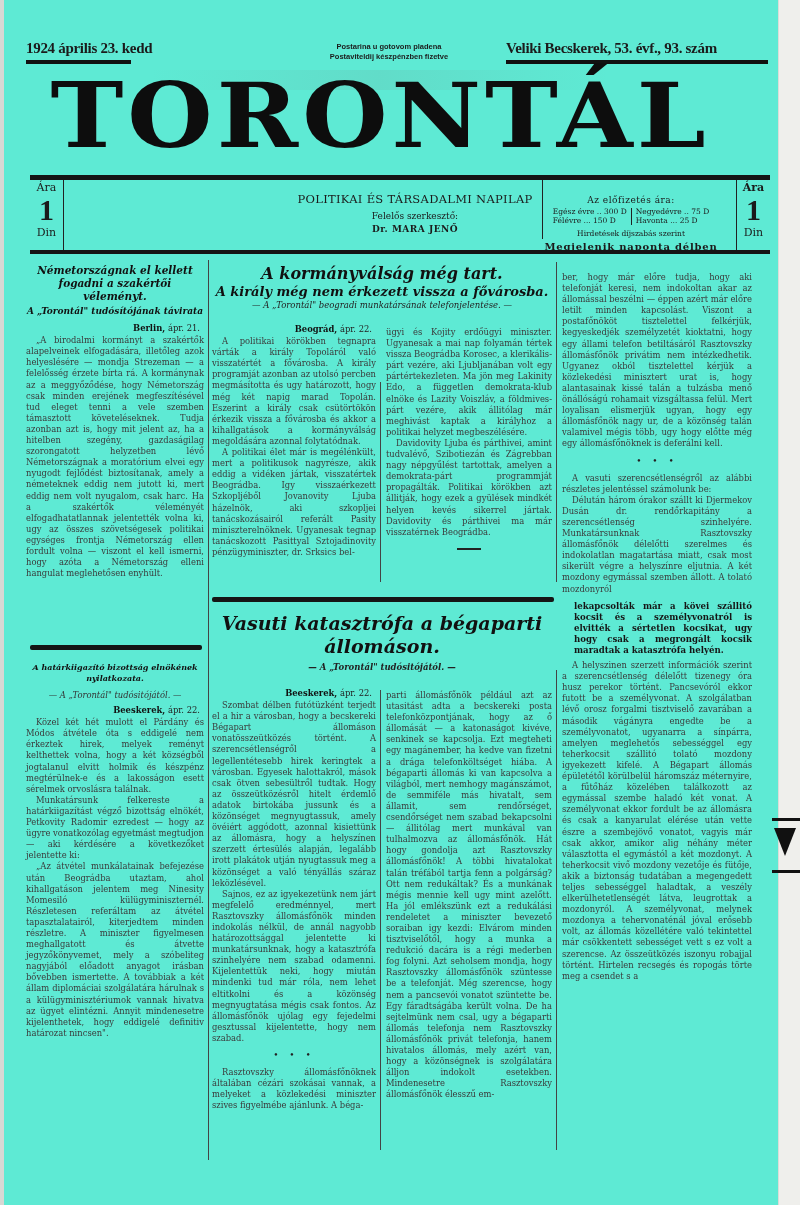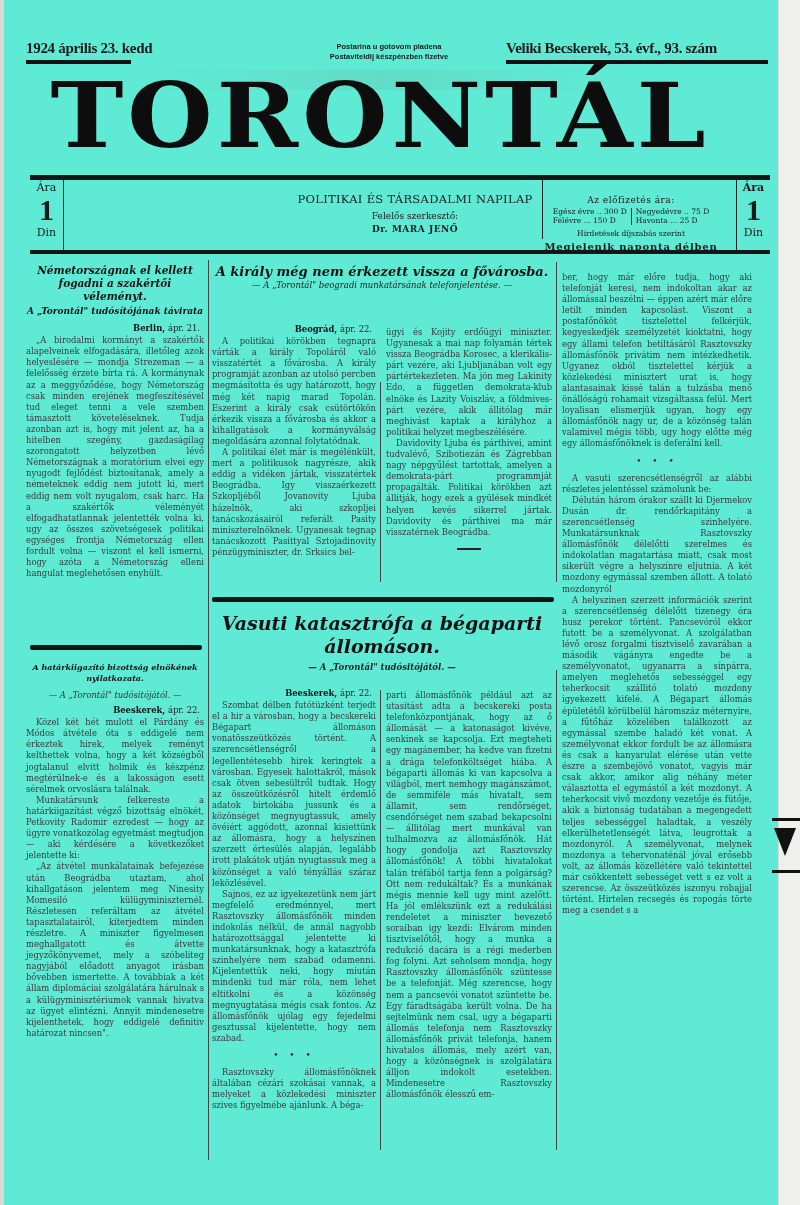--- a/index.html
+++ b/index.html
@@ -128,20 +128,21 @@
   <div class="col" style="left:26px; top:658px; width:178px;">
     <div class="hd" style="font-size:8px; line-height:11px; margin-top:4px;">A határkiigazító bizottság elnökének nyilatkozata.</div>
     <div style="text-align:center; font-style:italic; margin-top:6px; color:#333;">— A „Torontál" tudósitójától. —</div>
     <div class="dateline" style="margin-top:4px;"><b>Beeskerek,</b> <span>ápr. 22.</span></div>
     <p>Közel két hét mulott el Párdány és Módos átvétele óta s eddigelé nem érkeztek hirek, melyek reményt kelthettek volna, hogy a két községből jogtalanul elvitt holmik és készpénz megtérülnek-e és a lakosságon esett sérelmek orvoslásra találnak.</p>
     <p>Munkatársunk felkereste a határkiigazítást végző bizottság elnökét, Petkovity Radomir ezredest — hogy az ügyre vonatkozólag egyetmást megtudjon — aki kérdésére a következőket jelentette ki:</p>
     <p>„Az átvétel munkálatainak befejezése után Beográdba utaztam, ahol kihallgatáson jelentem meg Ninesity Momesiló külügyminiszternél. Részletesen referáltam az átvétel tapasztalatairól, kiterjedtem minden részletre. A miniszter figyelmesen meghallgatott és átvette jegyzőkönyvemet, mely a szóbeliteg nagyjából előadott anyagot irásban bővebben ismertette. A továbbiak a két állam diplomáciai szolgálatára hárulnak s a külügyminisztériumok vannak hivatva az ügyet elintézni. Annyit mindenesetre kijelenthetek, hogy eddigelé definitiv határozat nincsen".</p>
   </div>
 
   <div class="col" style="left:212px; top:264px; width:340px;">
+    <div class="hd" style="font-size:16px; line-height:20px;">A kormányválság még tart.</div>
     <div class="hd" style="font-size:13px; margin-top:2px;">A király még nem érkezett vissza a fővárosba.</div>
     <div style="text-align:center; font-style:italic; font-size:8.5px; margin-top:3px; color:#222;">— A „Torontál" beogradi munkatársának telefonjelentése. —</div>
   </div>
   <div class="col" style="left:212px; top:322px; width:164px;">
     <div class="dateline"><b>Beográd,</b> <span>ápr. 22.</span></div>
     <p>A politikai körökben tegnapra várták a király Topoláról való visszatértét a fővárosba. A király programját azonban az utolsó percben megmásította és ugy határozott, hogy még két napig marad Topolán. Eszerint a király csak csütörtökön érkezik vissza a fővárosba és akkor a kihallgatások a kormányválság megoldására azonnal folytatódnak.</p>
     <p>A politikai élet már is megélénkült, mert a politikusok nagyrésze, akik eddig a vidéken jártak, visszatértek Beográdba. Igy visszaérkezett Szkopljéből Jovanovity Ljuba házelnök, aki szkopljei tanácskozásairól referált Pasity miniszterelnöknek. Ugyanesak tegnap tanácskozott Pasittyal Sztojadinovity pénzügyminiszter, dr. Srksics bel-</p>
   </div>
   <div class="col" style="left:386px; top:327px; width:166px;">
     <p style="text-indent:0">ügyi és Kojity erdőügyi miniszter. Ugyanesak a mai nap folyamán tértek vissza Beográdba Korosec, a klerikális-párt vezére, aki Ljubljanában volt egy pártértekezleten. Ma jön meg Lakinity Edo, a független demokrata-klub elnöke és Lazity Voiszláv, a földmives-párt vezére, akik állitólag már meghivást kaptak a királyhoz a politikai helyzet megbeszélésére.</p>
@@ -164,20 +165,21 @@
   </div>
   <div class="col" style="left:386px; top:690px; width:166px;">
     <p style="text-indent:0">parti állomásfőnök például azt az utasitást adta a becskereki posta telefonközpontjának, hogy az ő állomását — a katonaságot kivéve, senkinek se kapcsolja. Ezt megteheti egy magánember, ha kedve van fizetni a drága telefonköltséget hiába. A bégaparti állomás ki van kapcsolva a világból, mert nemhogy magánszámot, de semmiféle más hivatalt, sem államit, sem rendőrséget, csendőrséget nem szabad bekapcsolni — állitólag mert munkával van tulhalmozva az állomásfőnök. Hát hogy gondolja azt Rasztovszky állomásfőnök! A többi hivatalokat talán tréfából tartja fenn a polgárság? Ott nem redukáltak? És a munkának mégis mennie kell ugy mint azelőtt. Ha jól emlékszünk ezt a redukálási rendeletet a miniszter bevezető soraiban igy kezdi: Elvárom minden tisztviselőtől, hogy a munka a redukció dacára is a régi mederben fog folyni. Azt seholsem mondja, hogy Rasztovszky állomásfőnök szüntesse be a telefonját. Még szerencse, hogy nem a pancsevói vonatot szüntette be. Egy fáradtságába került volna. De ha sejtelmünk nem csal, ugy a bégaparti állomás telefonja nem Rasztovszky állomásfőnök privát telefonja, hanem hivatalos állomás, mely azért van, hogy a közönségnek is szolgálatára álljon indokolt esetekben. Mindenesetre Rasztovszky állomásfőnök élesszű em-</p>
   </div>
 
   <div class="col" style="left:562px; top:272px; width:190px;">
     <p style="text-indent:0">ber, hogy már előre tudja, hogy aki telefonját keresi, nem indokoltan akar az állomással beszélni — éppen azért már előre letilt minden kapcsolást. Viszont a postafőnököt tisztelettel felkérjük, kegyeskedjék személyzetét kioktatni, hogy egy állami telefon betiltásáról Rasztovszky állomásfőnök privátim nem intézkedhetik. Ugyanez okból tisztelettel kérjük a közlekedési minisztert urat is, hogy alantasainak kissé talán a tulzásba menő önállóságú rohamait vizsgáltassa felül. Mert loyalisan elismerjük ugyan, hogy egy állomásfőnök nagy ur, de a közönség talán valamivel mégis több, ugy hogy előtte még egy állomásfőnöknek is deferálni kell.</p>
     <div class="stars">• • •</div>
     <p>A vasuti szerencsétlenségről az alábbi részletes jelentéssel számolunk be:</p>
     <p>Délután három órakor szállt ki Djermekov Dusán dr. rendőrkapitány a szerencsétlenség szinhelyére. Munkatársunknak Rasztovszky állomásfőnök délelőtti szerelmes és indokolatlan magatartása miatt, csak most sikerült végre a helyszínre eljutnia. A két mozdony egymással szemben állott. A tolató mozdonyról</p>
+    <p class="bold" style="text-indent:0; margin:6px 0 4px 12px; font-size:8.6px;">lekapcsolták már a kövei szállitó kocsit és a személyvonatról is elvitték a sértetlen kocsikat, ugy hogy csak a megrongált kocsik maradtak a katasztrófa helyén.</p>
     <p>A helyszinen szerzett információk szerint a szerencsétlenség délelőtt tizenegy óra husz perekor történt. Pancsevóról ekkor futott be a személyvonat. A szolgálatban lévő orosz forgalmi tisztviselő zavarában a második vágányra engedte be a személyvonatot, ugyanarra a sínpárra, amelyen meglehetős sebességgel egy teherkocsit szállitó tolató mozdony igyekezett kifelé. A Bégapart állomás épületétől körülbelül háromszáz méternyire, a fűtőház közelében találkozott az egymással szembe haladó két vonat. A személyvonat ekkor fordult be az állomásra és csak a kanyarulat elérése után vette észre a szembejövő vonatot, vagyis már csak akkor, amikor alig néhány méter választotta el egymástól a két mozdonyt. A teherkocsit vivő mozdony vezetője és fütője, akik a biztonság tudatában a megengedett teljes sebességgel haladtak, a veszély elkerülhetetlenségét látva, leugrottak a mozdonyról. A személyvonat, melynek mozdonya a tehervonaténál jóval erősebb volt, az állomás közellétére való tekintettel már csökkentett sebességet vett s ez volt a szerencse. Az összeütközés iszonyu robajjal történt. Hirtelen recsegés és ropogás törte meg a csendet s a</p>
   </div>
 
   <div class="fragment-r">
     <div class="b1"></div>
     <div class="v"></div>
     <div class="b2"></div>
   </div>
 </div>
 

